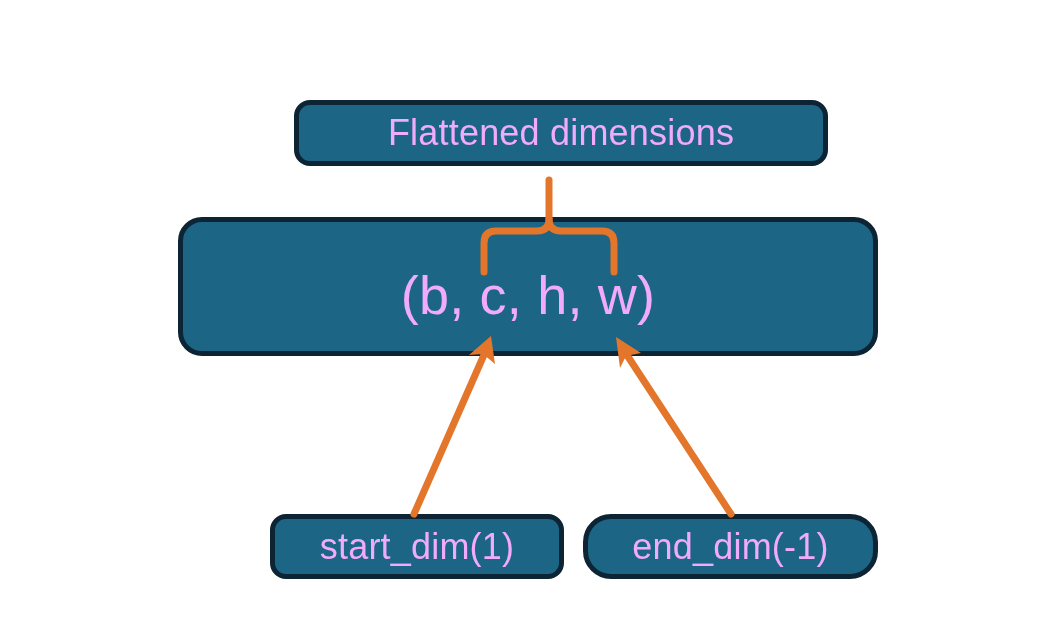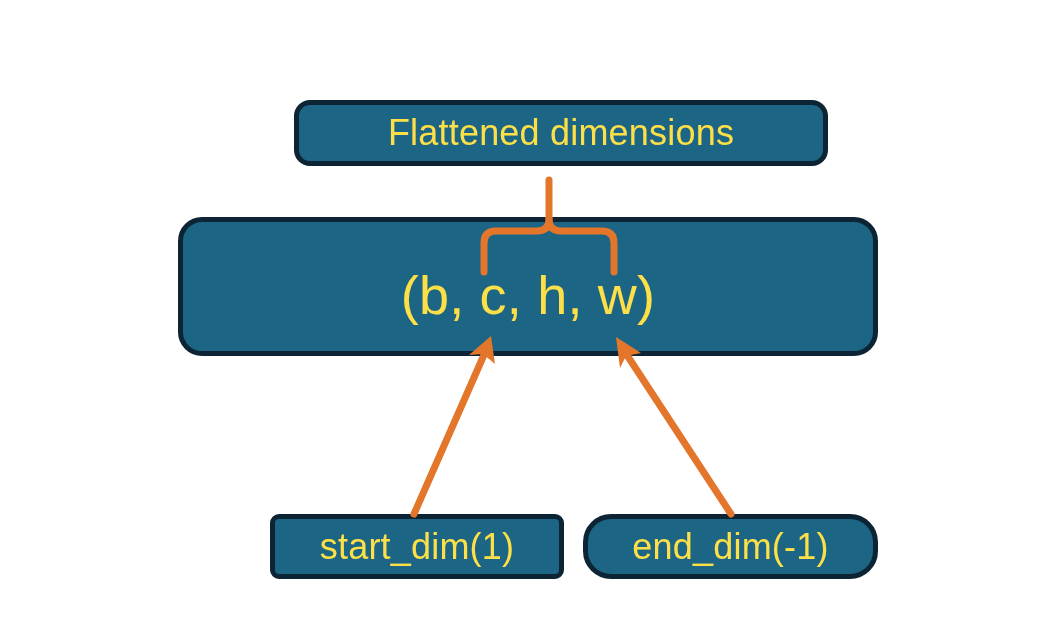--- a/index.html
+++ b/index.html
@@ -23,21 +23,21 @@
     background: #1d6585;
     border: 5px solid #0c2433;
     border-radius: 20px;
     display: flex;
     align-items: center;
     justify-content: center;
     color: #ffffff;
     z-index: 2;
   }
   .node .label {
-    color: #fde047;
+    color: #f0abfc;
     white-space: nowrap;
     letter-spacing: 0.2px;
     line-height: 1;
   }
 
   
   #node-flattened {
     left: 294px;
     top: 100px;
     width: 534px;
@@ -63,21 +63,21 @@
     position: relative;
     top: 8px;
   }
 
   
   #node-start-dim {
     left: 270px;
     top: 514px;
     width: 294px;
     height: 65px;
-    border-radius: 9px;
+    border-radius: 16px;
   }
   #node-end-dim {
     left: 583px;
     top: 514px;
     width: 295px;
     height: 65px;
     border-radius: 28px;
   }
   #node-start-dim .label,
   #node-end-dim .label {

